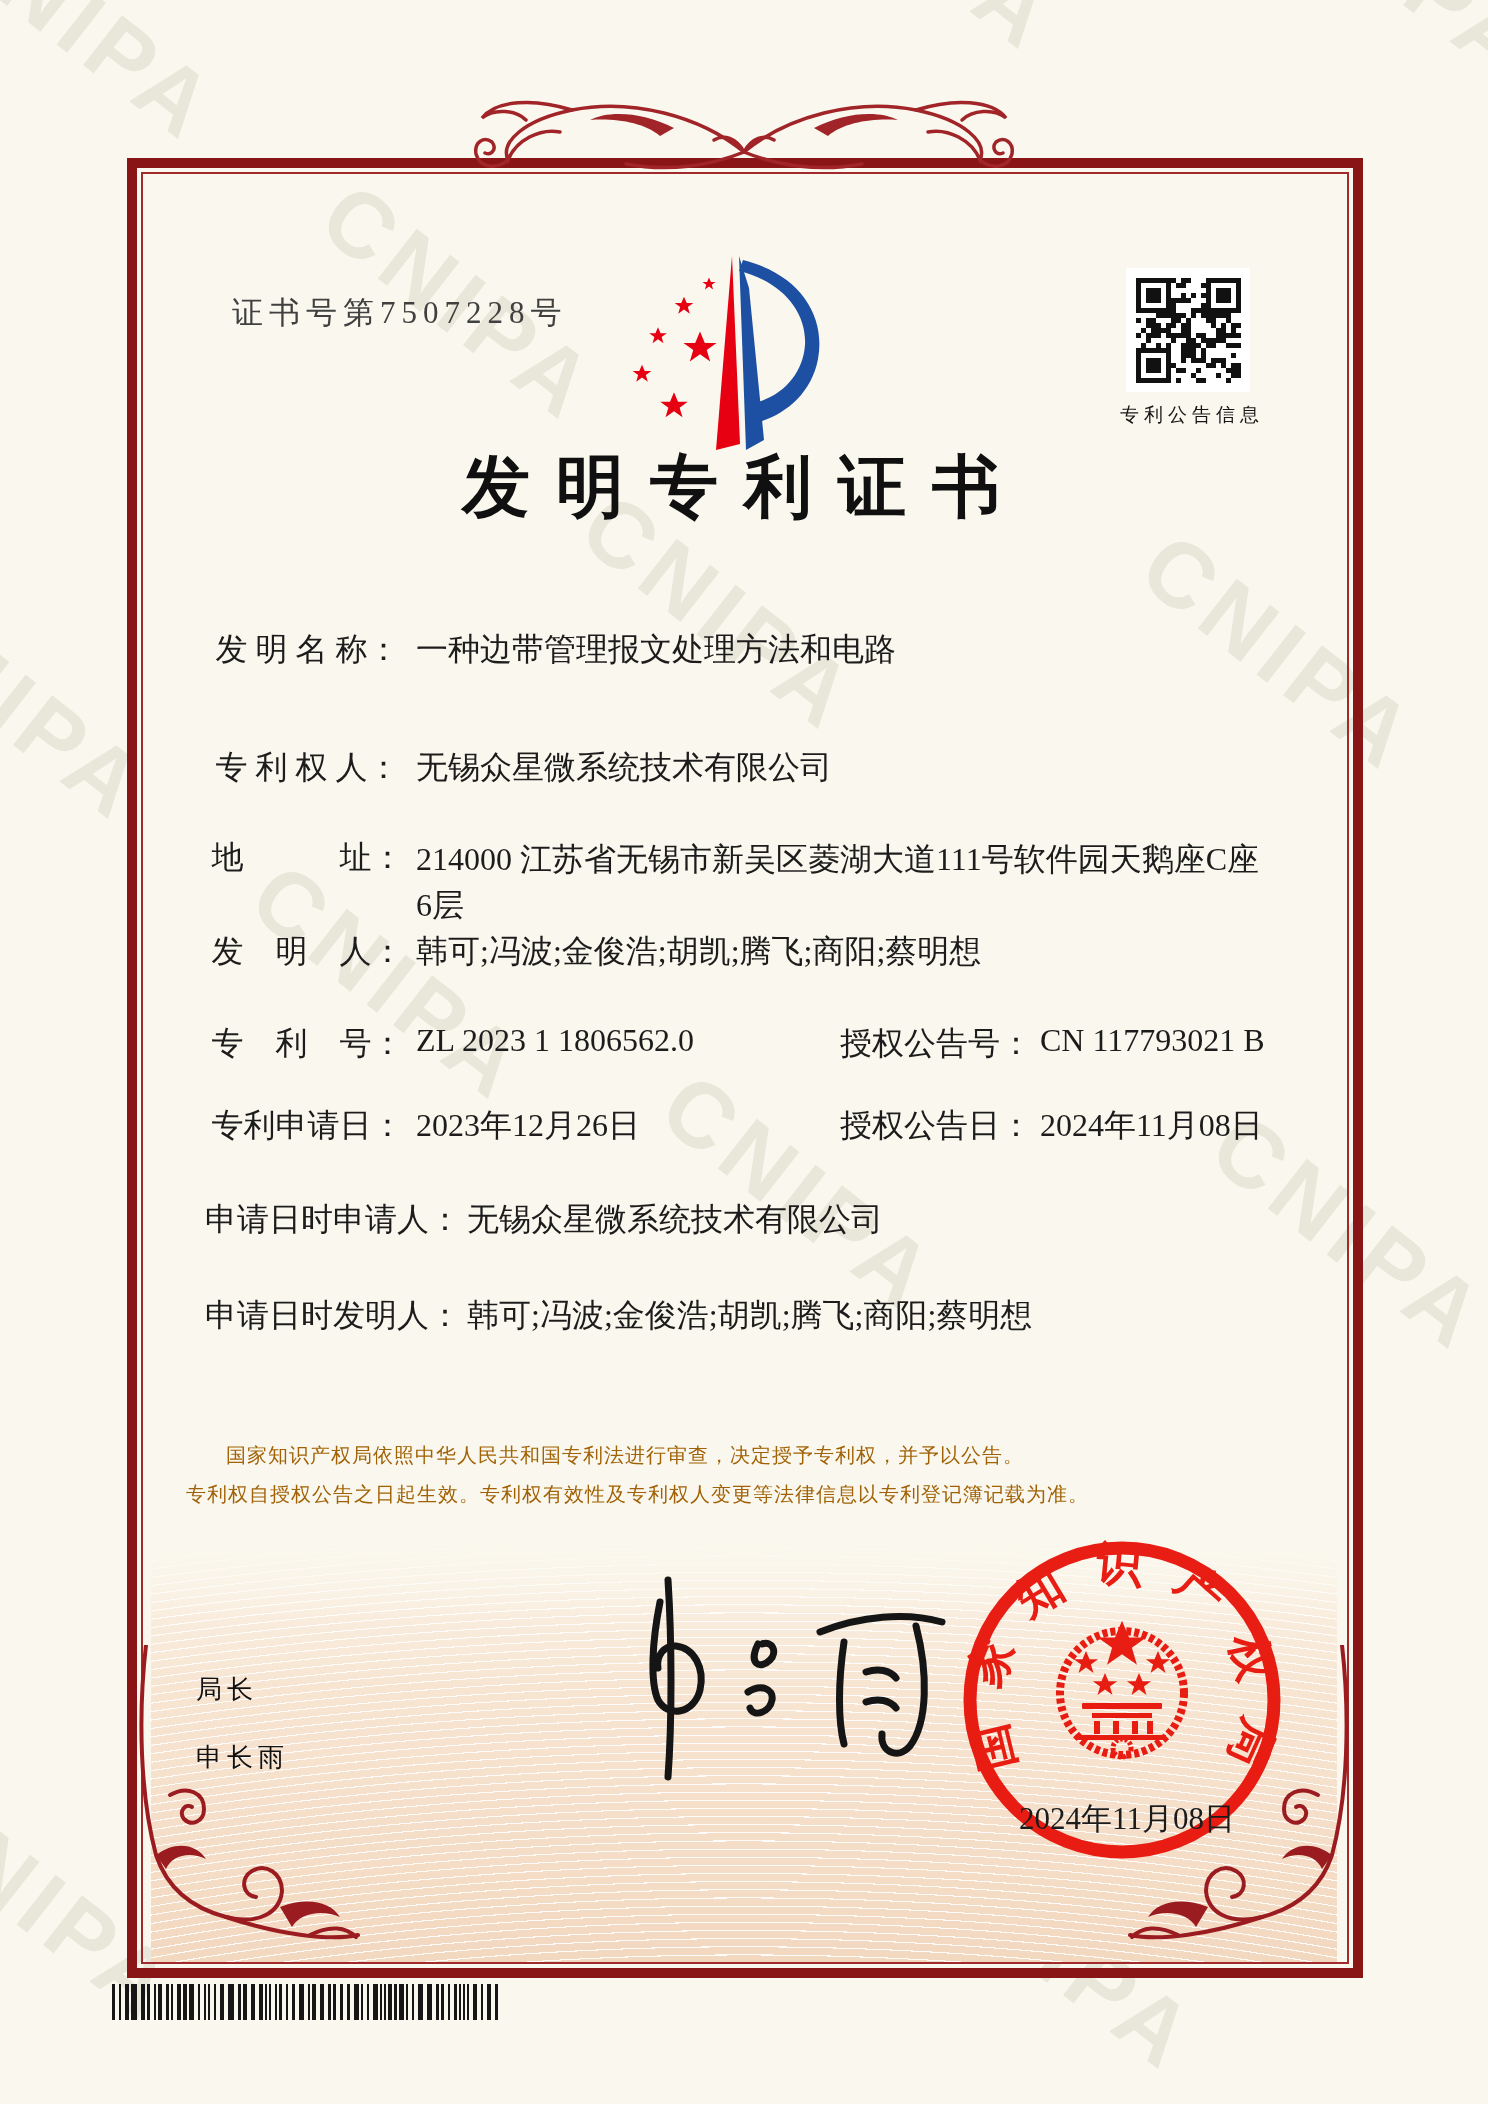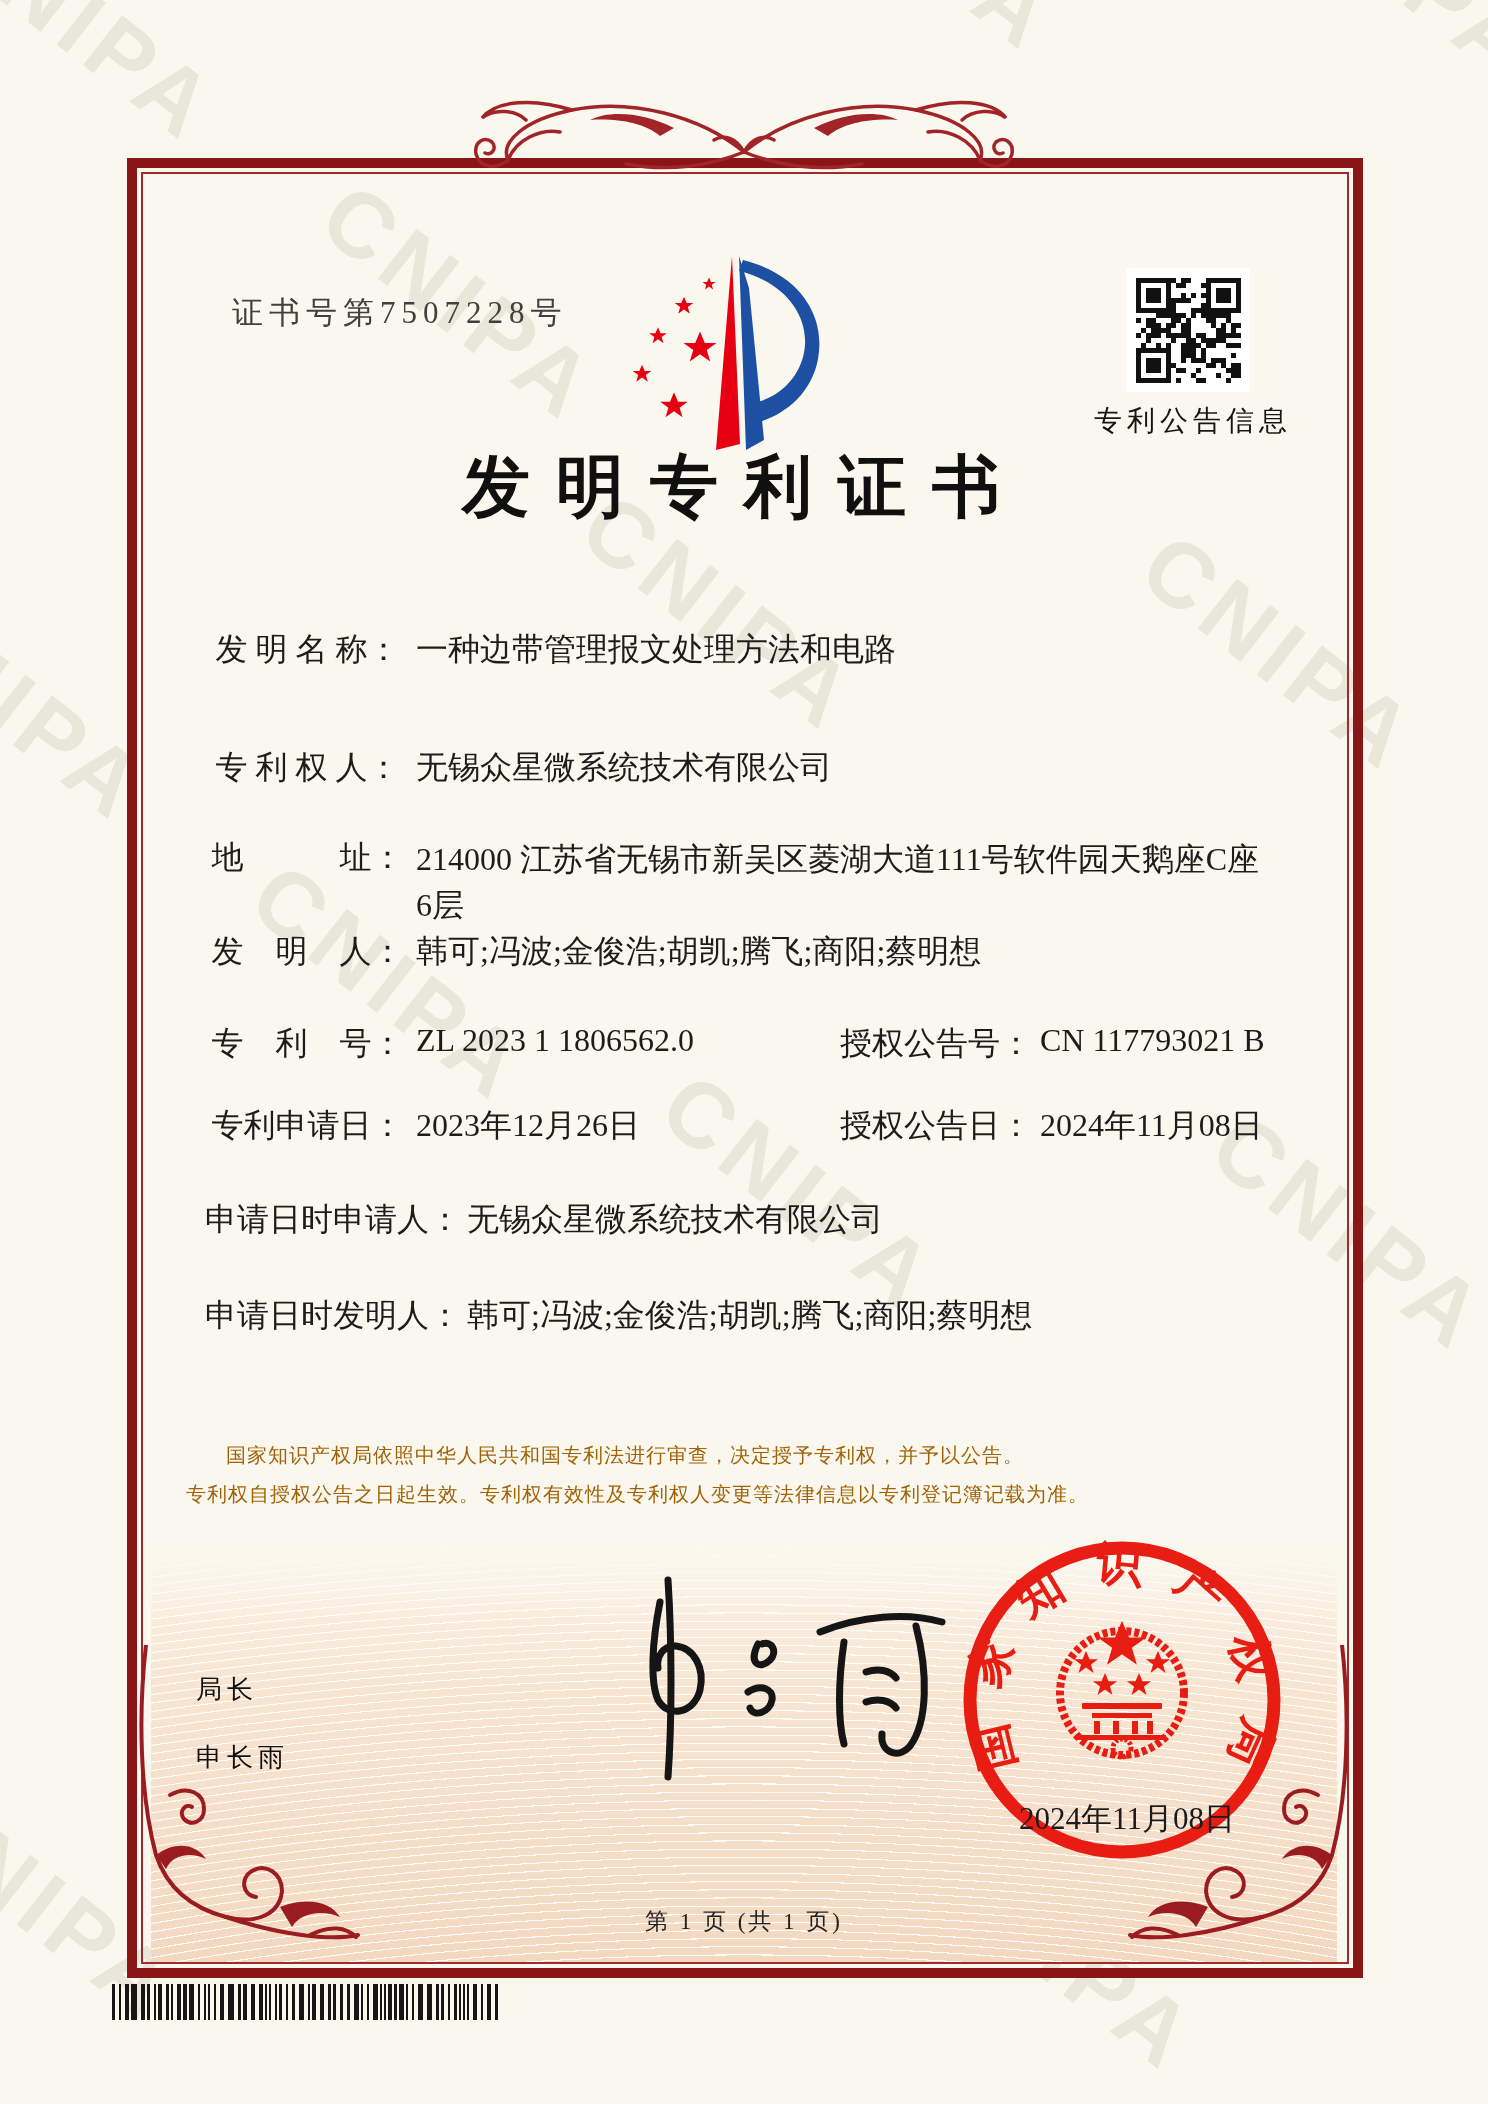--- a/index.html
+++ b/index.html
@@ -19,22 +19,22 @@
   
   .frame{position:absolute;left:127px;top:158px;width:1216px;height:1800px;
          border:10px solid #8a1517;z-index:3;pointer-events:none;}
   .frame-inner{position:absolute;inset:4px;border:2px solid #a12a2c;}
   .ornament{position:absolute;z-index:4;pointer-events:none;}
   
   .cert-no{position:absolute;left:232px;top:292px;z-index:2;font-size:31px;letter-spacing:6px;color:#404040;}
   .logo{position:absolute;left:612px;top:254px;z-index:2;}
   .qr-box{position:absolute;left:1126px;top:268px;width:124px;height:124px;background:#fff;z-index:2;
           display:flex;align-items:center;justify-content:center;}
-  .qr-caption{position:absolute;left:1092px;top:402px;width:200px;text-align:right;z-index:2;
-          font-size:28px;letter-spacing:5px;color:#151515;}
+  .qr-caption{position:absolute;left:1092px;top:402px;width:200px;text-align:center;z-index:2;
+          font-size:19px;letter-spacing:5px;color:#151515;}
   .title{position:absolute;left:150px;top:442px;width:1188px;text-align:center;z-index:2;
          font-size:68px;font-weight:700;letter-spacing:26px;color:#101010;}
   
   .f-row{position:absolute;left:205px;display:flex;align-items:flex-start;z-index:2;
          font-size:32px;color:#1c1c1c;}
   .f-row .lbl{flex:0 0 auto;min-width:205px;white-space:pre;text-align:center;}
   .f-row .val{flex:0 1 auto;margin-left:6px;}
   .f-row.rcol{left:838px;}
   .f-row.rcol .lbl{min-width:196px;}
   .val.addr{width:850px;line-height:1.45;}
@@ -363,21 +363,20 @@
       <rect x="139" y="188" width="6" height="13"></rect>
       <rect x="158" y="188" width="6" height="13"></rect>
       <rect x="177" y="188" width="6" height="13"></rect>
       <rect x="192" y="188" width="6" height="13"></rect>
       <rect x="123" y="202" width="88" height="5"></rect>
       <circle cx="167" cy="215" r="9" fill="none" stroke="#e8150b" stroke-width="5" stroke-dasharray="3 2"></circle>
     </g>
     <text x="172" y="296" text-anchor="middle" font-size="31" fill="#141414" font-family="Liberation Serif, DejaVu Serif, serif">2024年11月08日</text>
   </svg>
 
-  <div class="footer">第 1 页 (共 1 页)</div>
 
   <svg id="barcode-svg" class="barcode" width="392" height="38" viewBox="0 0 392 38">
       <g fill="#161616">
         <rect x="0" y="0" width="3" height="36"></rect>
         <rect x="7" y="0" width="2" height="36"></rect>
         <rect x="13" y="0" width="4" height="36"></rect>
         <rect x="19" y="0" width="6" height="36"></rect>
         <rect x="29" y="0" width="4" height="36"></rect>
         <rect x="35" y="0" width="3" height="36"></rect>
         <rect x="42" y="0" width="2" height="36"></rect>

